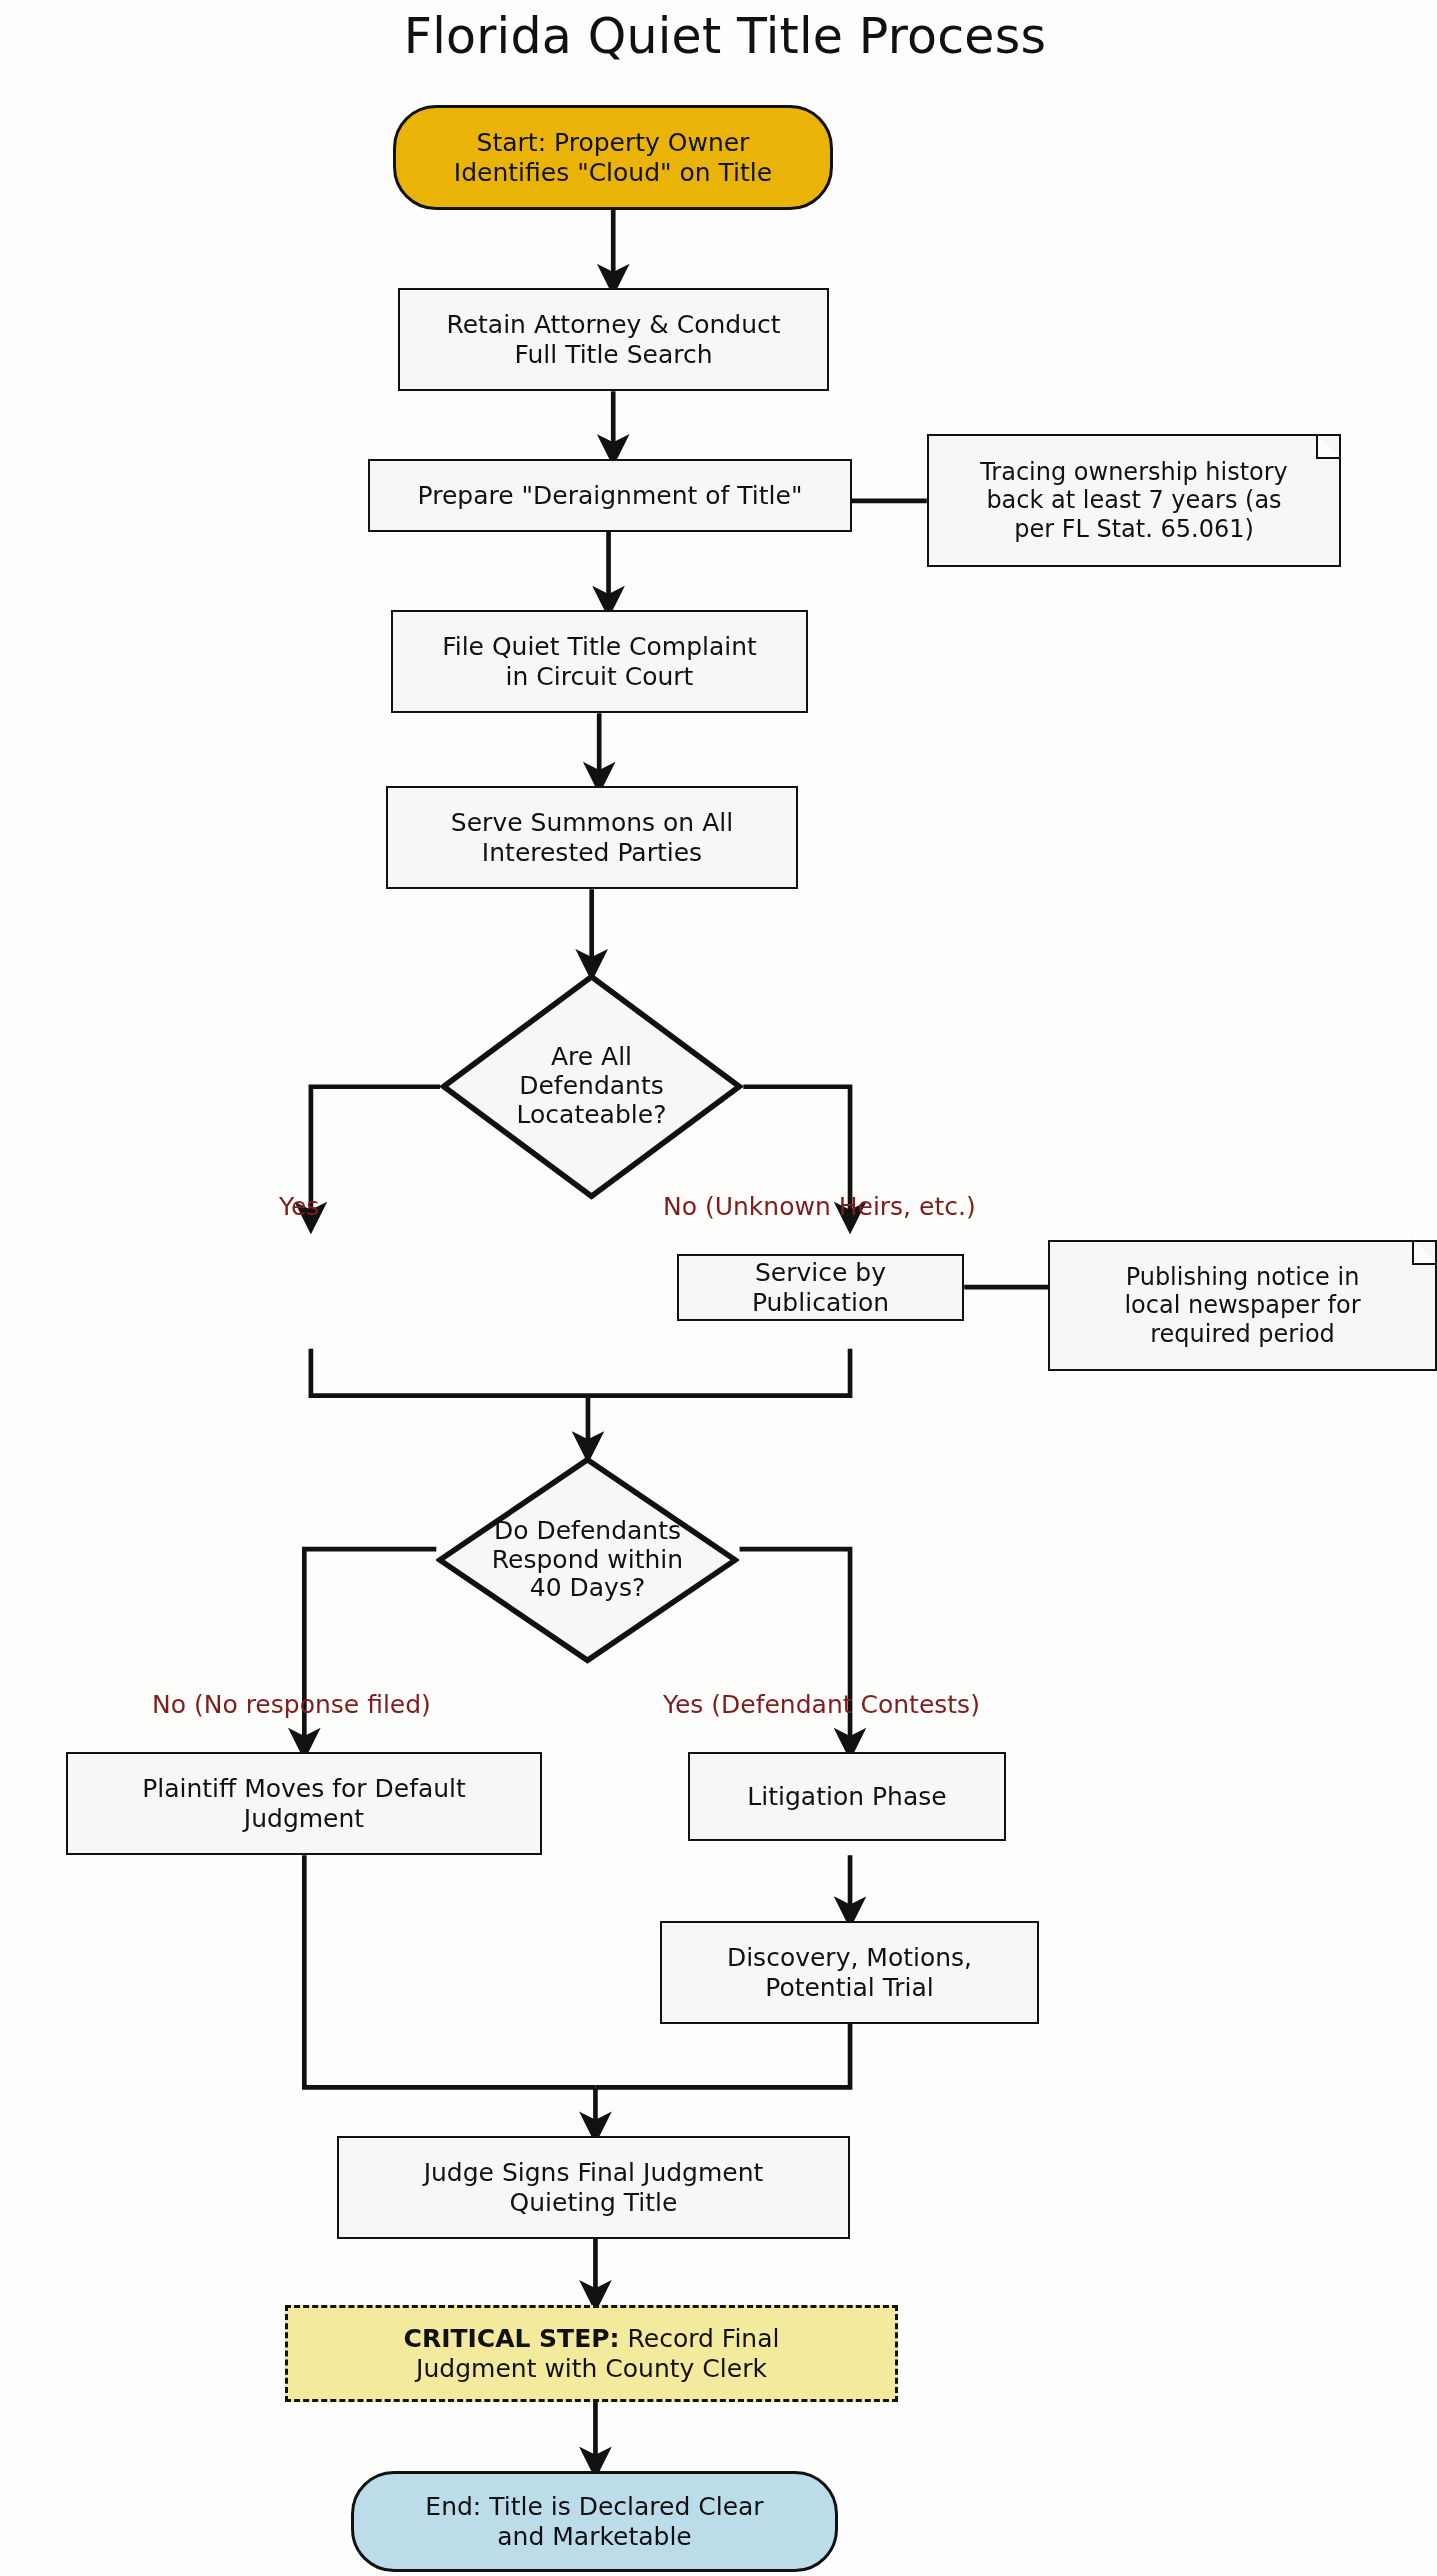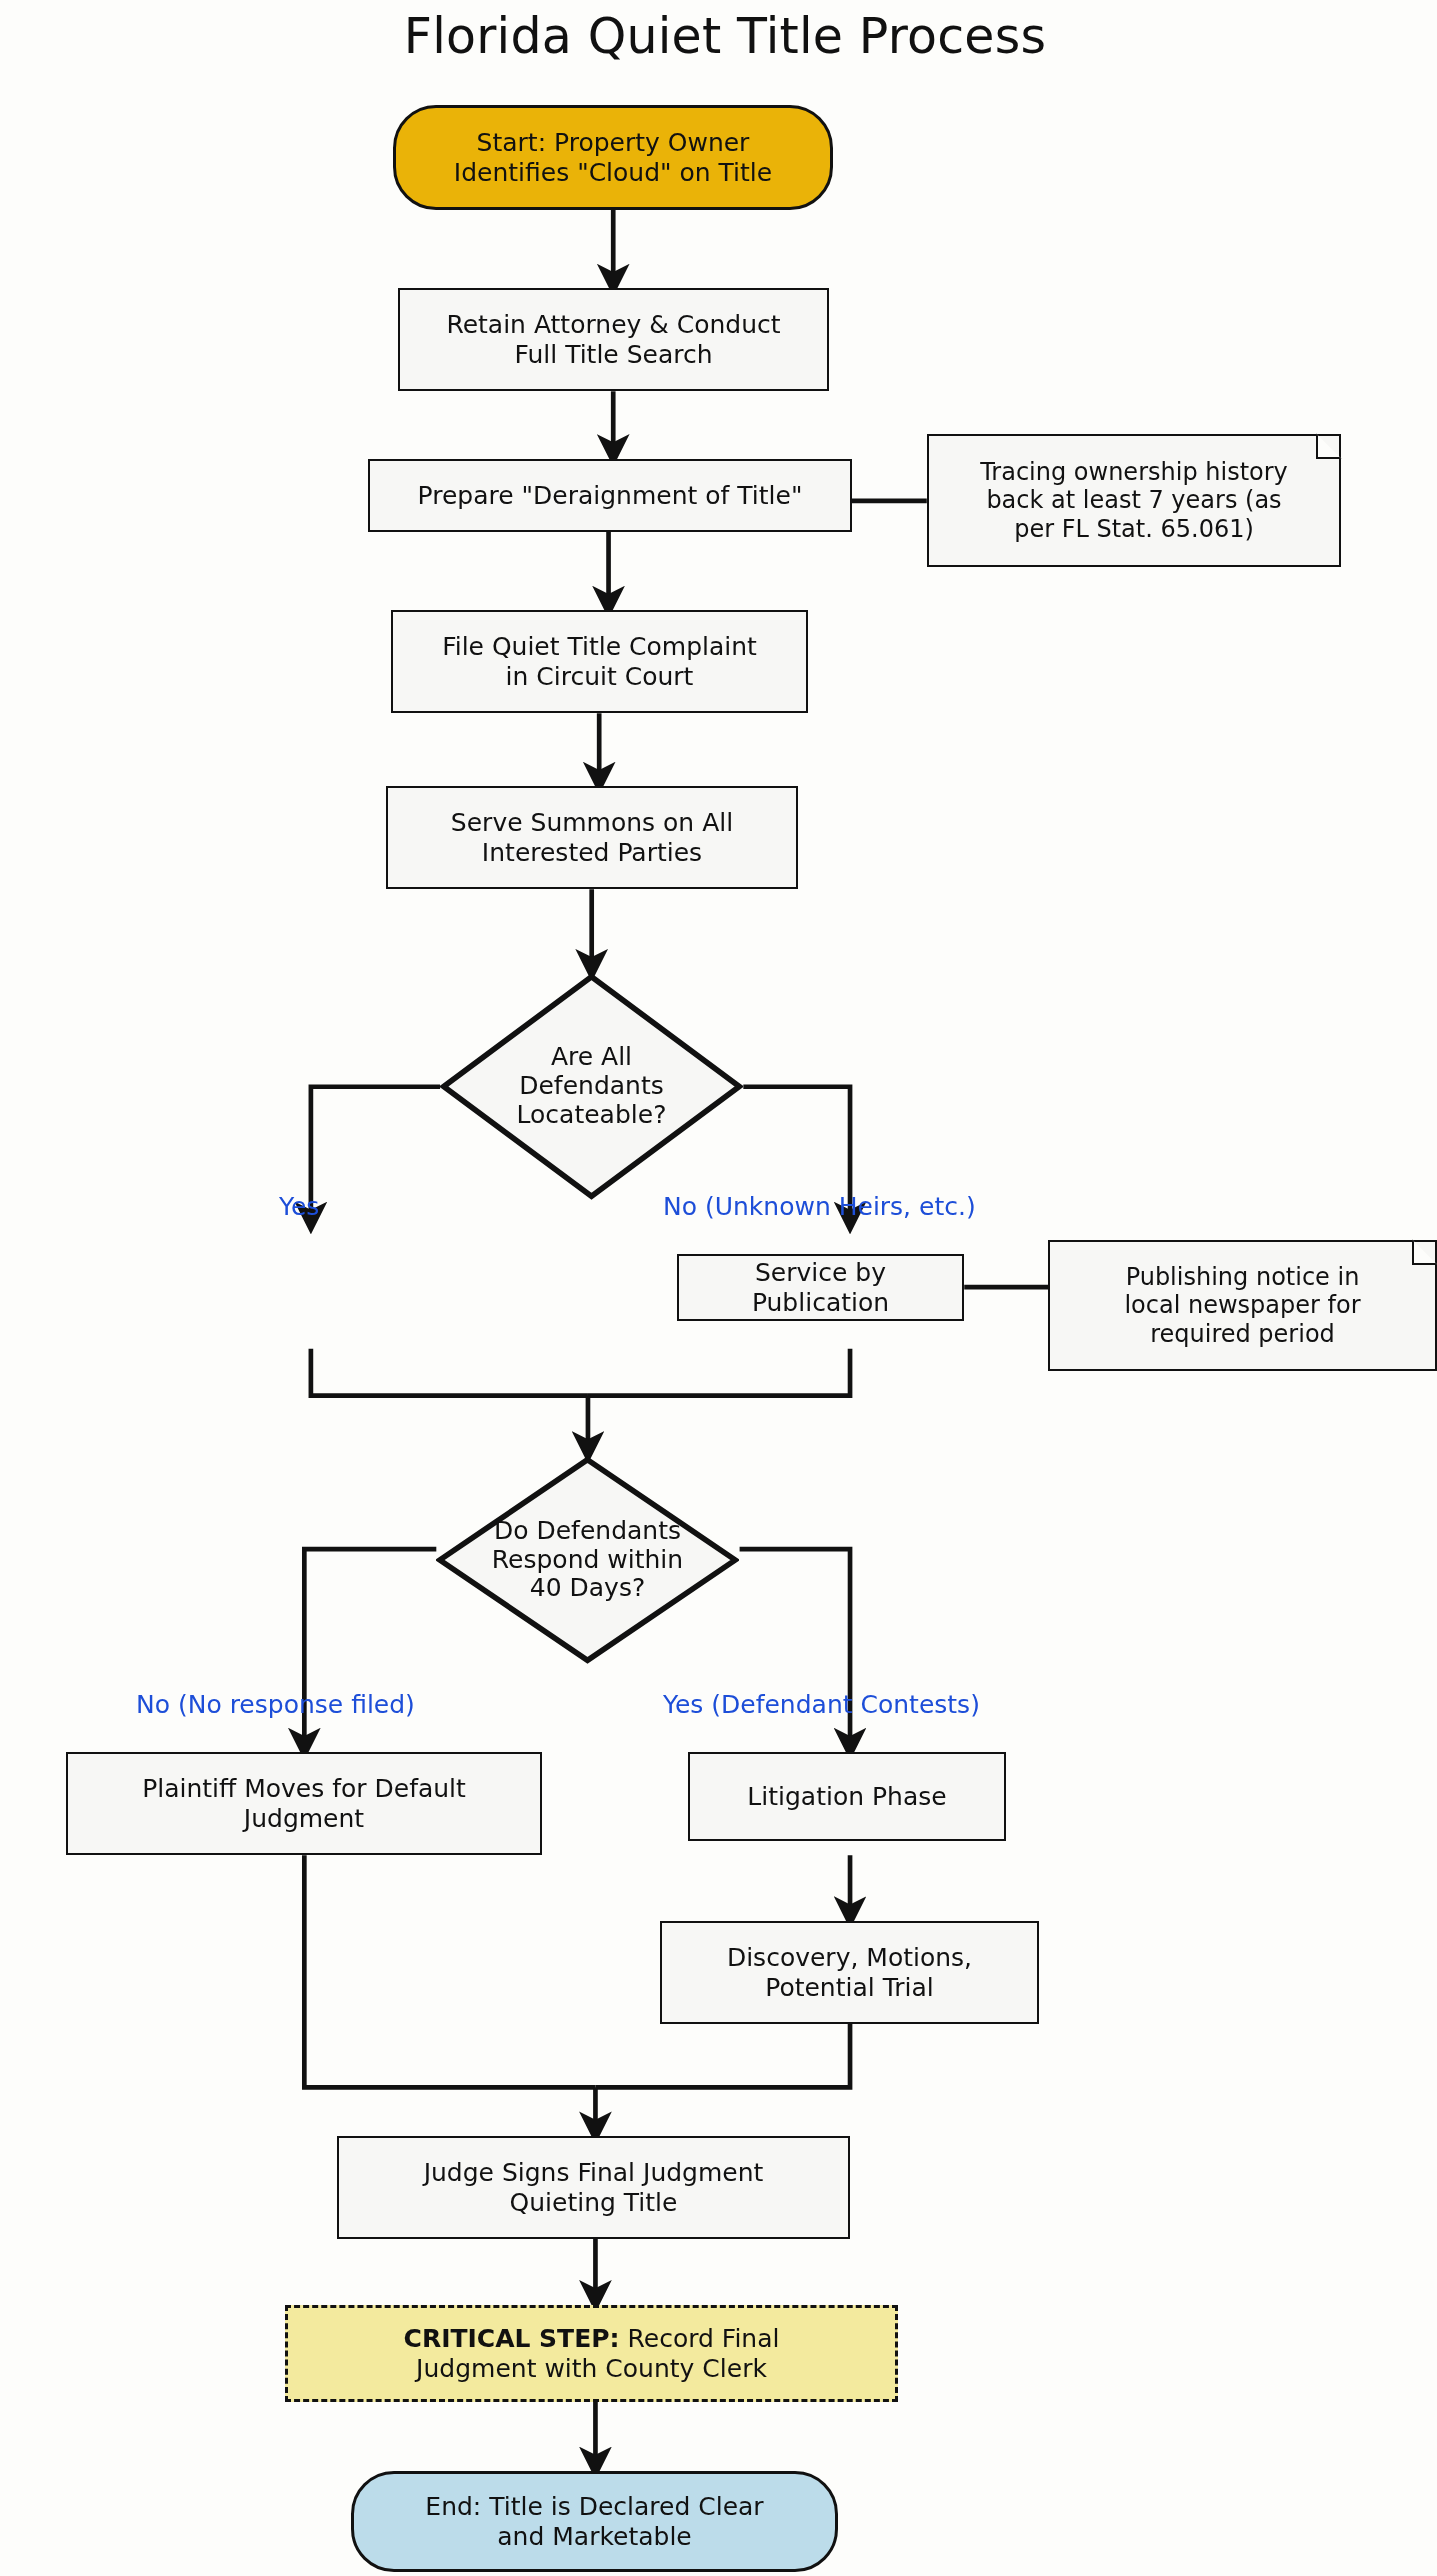--- a/index.html
+++ b/index.html
@@ -62,21 +62,21 @@
   }
   .diamond .dlabel{
     position:relative;z-index:3;
     text-align:center;font-size:25px;line-height:1.15;
     white-space:pre-line;
   }
   .edge-label{
     position:absolute;z-index:3;
     font-size:25px;
     white-space:nowrap;
-    color:#1d4ed8;
+    color:#7f1d1d;
   }
   #title{
     position:absolute;z-index:3;
     left:0;right:0;top:7.5px;
     text-align:center;
     font-size:49px;
     font-weight:400;
     letter-spacing:0.2px;
     padding-left:12px;
   }
@@ -192,21 +192,21 @@
 
   <div class="diamond" style="left:436px;top:1456px;width:303px;height:208px;">
     <svg class="shape" viewBox="0 0 324 222" preserveAspectRatio="none">
       <polygon points="162,4 320,111 162,218 4,111" fill="#f7f7f5" stroke="#111" stroke-width="6"></polygon>
     </svg>
     <span class="dlabel">Do Defendants
 Respond within
 40 Days?</span>
   </div>
 
-  <div class="edge-label" style="left:136px;top:1690px;text-align:center;">No (No response filed)</div>
+  <div class="edge-label" style="left:152px;top:1690px;text-align:center;">No (No response filed)</div>
   <div class="edge-label" style="left:663px;top:1690px;">Yes (Defendant Contests)</div>
 
   <div class="node process" style="left:66px;top:1752px;width:476px;height:103px;">
     <span>Plaintiff Moves for Default
 Judgment</span>
   </div>
 
   <div class="node process" style="left:688px;top:1752px;width:318px;height:89px;">
     <span>Litigation Phase</span>
   </div>

